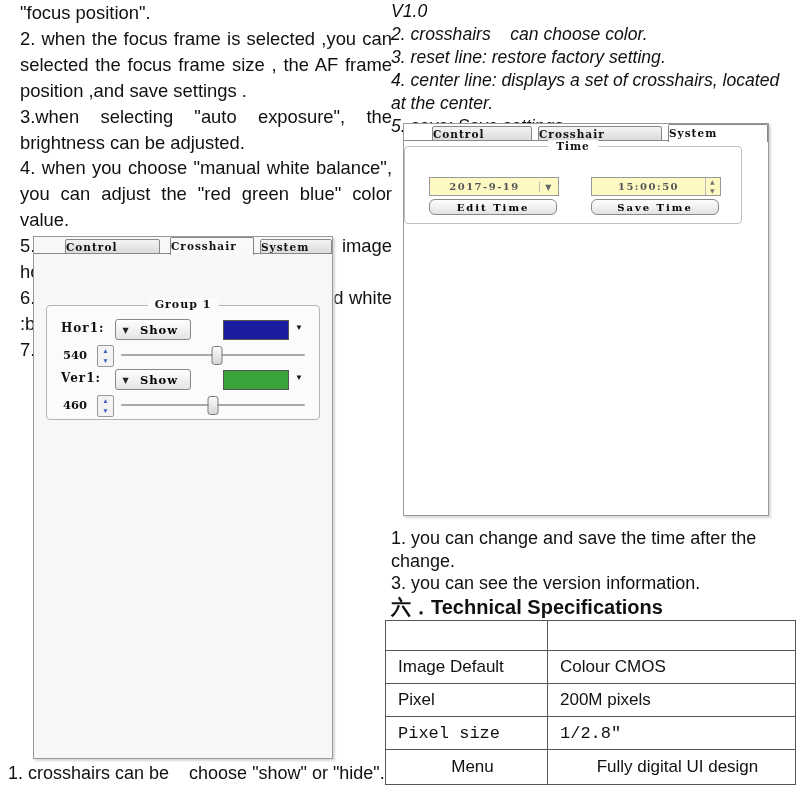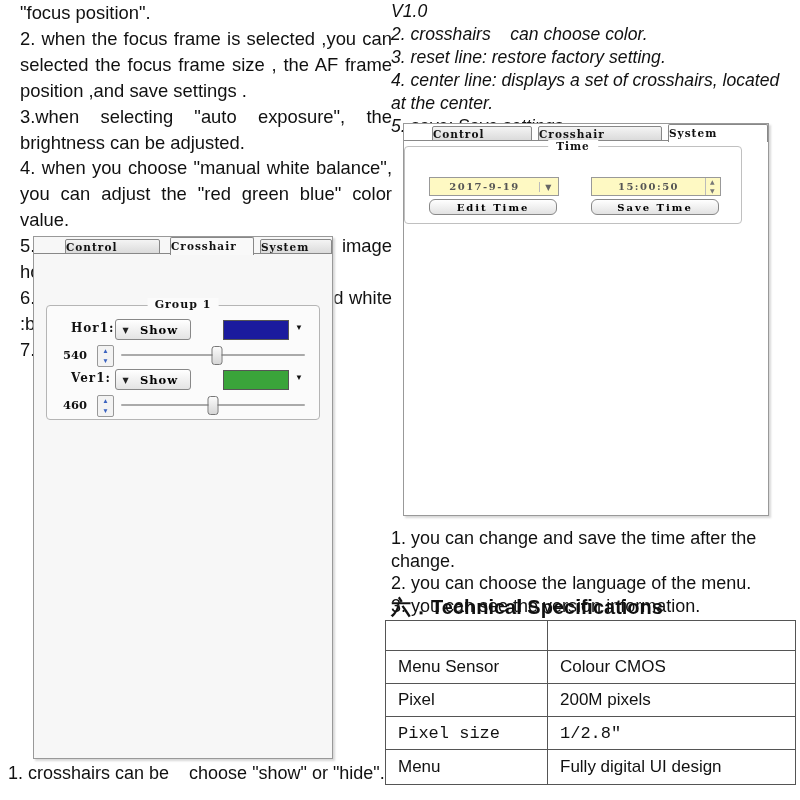--- a/index.html
+++ b/index.html
@@ -24,21 +24,21 @@
         letter-spacing:1px;border:1px solid #888;background:linear-gradient(#f4f4f4,#d9d9d9);
         border-radius:2px 2px 0 0;z-index:2;}
   .xtab.active{top:0px;height:17px;line-height:17px;background:#f9f9f9;border-bottom:none;z-index:4;}
   .dlg-body{position:absolute;left:0;right:0;bottom:0;border-top:1px solid #888;background:inherit;z-index:3;}
 
   .grp{position:absolute;border:1px solid #b5b5b5;border-radius:4px;background:#fbfbfb;}
   .grp-legend{position:absolute;top:-8px;left:50%;transform:translateX(-50%);padding:0 7px;
         background:#fbfbfb;font-size:11px;letter-spacing:1px;white-space:nowrap;}
 
   .grp-row{position:absolute;left:0;right:0;height:21px;}
-  .glabel{position:absolute;left:24px;top:2px;font-size:12px;letter-spacing:1px;}
+  .glabel{position:absolute;left:14px;top:2px;font-size:12px;letter-spacing:1px;}
   .toggle{position:absolute;left:68px;top:0;width:76px;height:21px;border:1px solid #888;
         border-radius:3px;background:linear-gradient(#ffffff,#e4e4e4);display:flex;align-items:center;
         font-family:"DejaVu Serif","Liberation Serif",serif;font-weight:bold;font-size:11.5px;
         letter-spacing:1px;padding:0;cursor:default;}
   .tgl-caret{width:20px;text-align:center;font-size:8px;color:#222;}
   .tgl-text{flex:1;text-align:center;padding-right:8px;}
   .swatch{position:absolute;left:176px;top:1px;width:64px;height:18px;border:1px solid #555;}
   .sw-caret{position:absolute;left:248px;top:4px;font-size:8px;color:#111;}
 
   .gvalue{position:absolute;left:4px;top:3px;width:36px;text-align:right;font-size:11.5px;}
@@ -314,46 +314,45 @@
   </div>
 
   <div class="sys-box" style="left:14px;top:146px;width:336px;height:34px;">
     <div class="sys-legend serif">Information</div>
     <div class="verline serif"><span>Version:</span>&nbsp;&nbsp;<span>V 2.2.0</span></div>
   </div>
 </div>
 
 <div class="abs notes-right">
   <div>1. you can change and save the time after the change.</div>
-  <div>2. you can choose the language of the menu.</div>
   <div>3. you can see the version information.</div>
 </div>
 
 <div class="abs spec-head">六．Technical Specifications</div>
 
 <table class="spec-table">
   <colgroup>
       <col style="width:162px;">
       <col style="width:248px;">
     </colgroup>
   <tbody>
       <tr style="height:30px;">
     <td></td>
     <td></td>
   </tr>
   <tr style="height:33px;">
-    <td>Menu Sensor</td>
+    <td>Image Default</td>
     <td>Colour CMOS</td>
   </tr>
   <tr style="height:33px;">
     <td>Pixel</td>
     <td>200M pixels</td>
   </tr>
   <tr style="height:33px;font-family:Liberation Mono, monospace;">
     <td>Pixel size</td>
     <td>1/2.8″</td>
   </tr>
-  <tr style="height:35px;">
+  <tr style="height:35px;text-align:center;">
     <td>Menu</td>
     <td>Fully digital UI design</td>
   </tr>
 </tbody>
   </table>
 
 </body></html>

